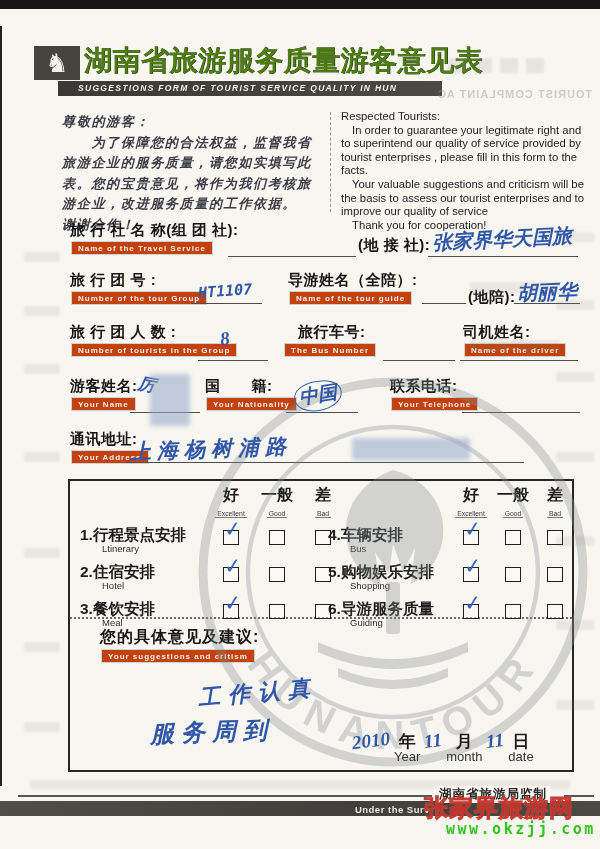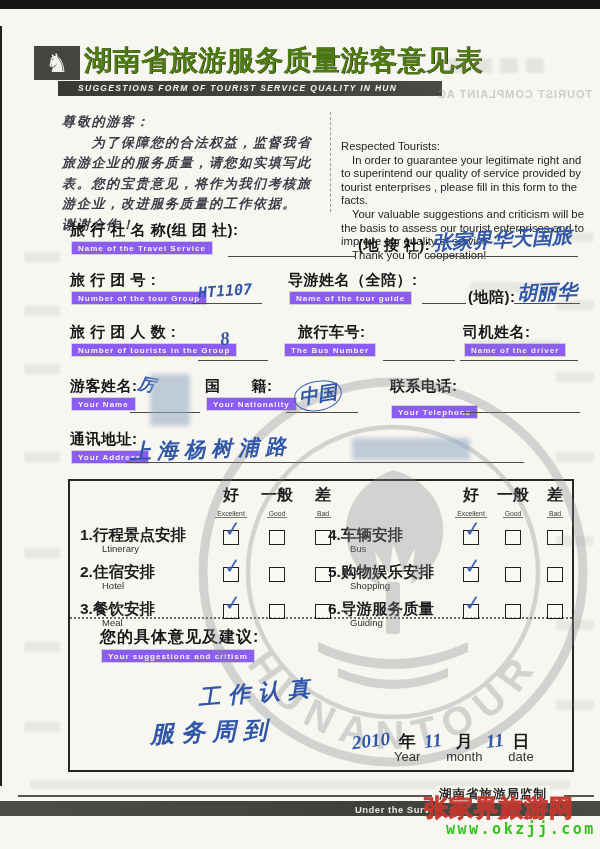--- a/index.html
+++ b/index.html
@@ -18,26 +18,26 @@
   .form-title{left:84px;top:42px;font-size:28px;font-weight:900;letter-spacing:.5px;color:#4d7c0f;text-shadow:.6px 0 #141414;white-space:nowrap;}
   .ribbon{left:58px;top:81px;width:384px;height:15px;background:linear-gradient(90deg,#3a3935,#4a4944);color:#f3f2ec;
     font-size:8.5px;font-weight:700;font-style:italic;letter-spacing:1.3px;line-height:15px;padding-left:20px;box-sizing:border-box;white-space:nowrap;}
   .mirror-bleed{left:392px;top:88px;width:200px;transform:scaleX(-1);color:#9b9b93;opacity:.45;font-size:11px;font-weight:700;letter-spacing:1px;filter:blur(.4px);white-space:nowrap;}
   .bleed-sq{background:#8a8a82;opacity:.16;filter:blur(1px);border-radius:2px;}
   
   .intro-cn{left:62px;top:112px;width:264px;font-family:"Liberation Serif",serif;font-style:italic;font-weight:600;
     font-size:13.2px;line-height:20.5px;color:#3d3d47;letter-spacing:1.5px;}
   .intro-cn .sign{text-align:left;padding-right:26px;}
   .v-divider{left:330px;top:112px;height:100px;border-left:1px dashed #9b9b93;}
-  .intro-en{left:341px;top:110px;width:248px;font-size:11.3px;line-height:13.6px;color:#232325;margin-top:30px;}
+  .intro-en{left:341px;top:110px;width:248px;font-size:11.3px;line-height:13.6px;color:#232325;}
   .intro-en p{margin:0;}
   .intro-en p.ind{text-indent:11px;}
   
   .flabel{font-size:15px;font-weight:800;color:#161616;white-space:nowrap;letter-spacing:.5px;}
-  .subbar{display:inline-block;background:#8b5cf6;color:#f4f3ee;font-size:8px;font-weight:700;letter-spacing:1px;
+  .subbar{display:inline-block;background:#c2410c;color:#f4f3ee;font-size:8px;font-weight:700;letter-spacing:1px;
     padding:2px 6px 1px 6px;white-space:nowrap;box-shadow:0 0 0 1px rgba(100,99,94,.25);}
   .hline{border-bottom:1.2px solid #4d4d4a;height:0;}
   .ink{font-family:"Liberation Serif",serif;font-style:italic;font-weight:700;color:#3056a7;z-index:6;white-space:nowrap;}
   .blur-block{background:rgba(148,168,198,.55);filter:blur(2.2px);border-radius:2px;z-index:7;}
   
   .rate-box{left:68px;top:479px;width:506px;height:293px;border:2px solid #262626;box-sizing:border-box;}
   .rate-sep{left:70px;top:617px;width:502px;border-top:2px dotted #6d6d68;}
   .rt{position:absolute;display:grid;grid-auto-rows:auto;}
   .rt-left{left:80px;top:487px;grid-template-columns:128px 46px 46px 46px;}
   .rt-right{left:328px;top:487px;grid-template-columns:122px 42px 42px 42px;}
@@ -138,21 +138,21 @@
   <div class="abs flabel" style="left:70px;top:377px;">游客姓名:</div>
   <div class="abs subbar" style="left:72px;top:398px;">Your Name</div>
   <div class="abs ink" style="left:138px;top:373px;font-size:17px;transform:rotate(10deg);">厉</div>
   <div class="abs blur-block" style="left:150px;top:374px;width:40px;height:52px;"></div>
   <div class="abs hline" style="left:130px;top:412px;width:70px;"></div>
   <div class="abs flabel" style="left:205px;top:377px;">国　　籍:</div>
   <div class="abs subbar" style="left:207px;top:398px;">Your Nationality</div>
   <div class="abs ink" style="left:294px;top:381px;font-size:19px;transform:rotate(-9deg);border:1.5px solid #3b63b5;border-radius:50% 45% 55% 50%;padding:0 4px 2px 4px;">中国</div>
   <div class="abs hline" style="left:286px;top:412px;width:72px;"></div>
   <div class="abs flabel" style="left:390px;top:377px;">联系电话:</div>
-  <div class="abs subbar" style="left:392px;top:398px;margin-top:8px;">Your Telephone</div>
+  <div class="abs subbar" style="left:392px;top:398px;">Your Telephone</div>
   <div class="abs hline" style="left:462px;top:412px;width:118px;"></div>
 
   <div class="abs flabel" style="left:70px;top:430px;">通讯地址:</div>
   <div class="abs subbar" style="left:72px;top:451px;">Your Address</div>
   <div class="abs ink" style="left:130px;top:435px;font-size:21px;letter-spacing:6px;transform:rotate(-2deg);">上海杨树浦路</div>
   <div class="abs blur-block" style="left:352px;top:438px;width:118px;height:22px;"></div>
   <div class="abs hline" style="left:126px;top:462px;width:398px;"></div>
 
   <div class="abs rate-box"></div>
   <div class="abs rate-sep"></div>

